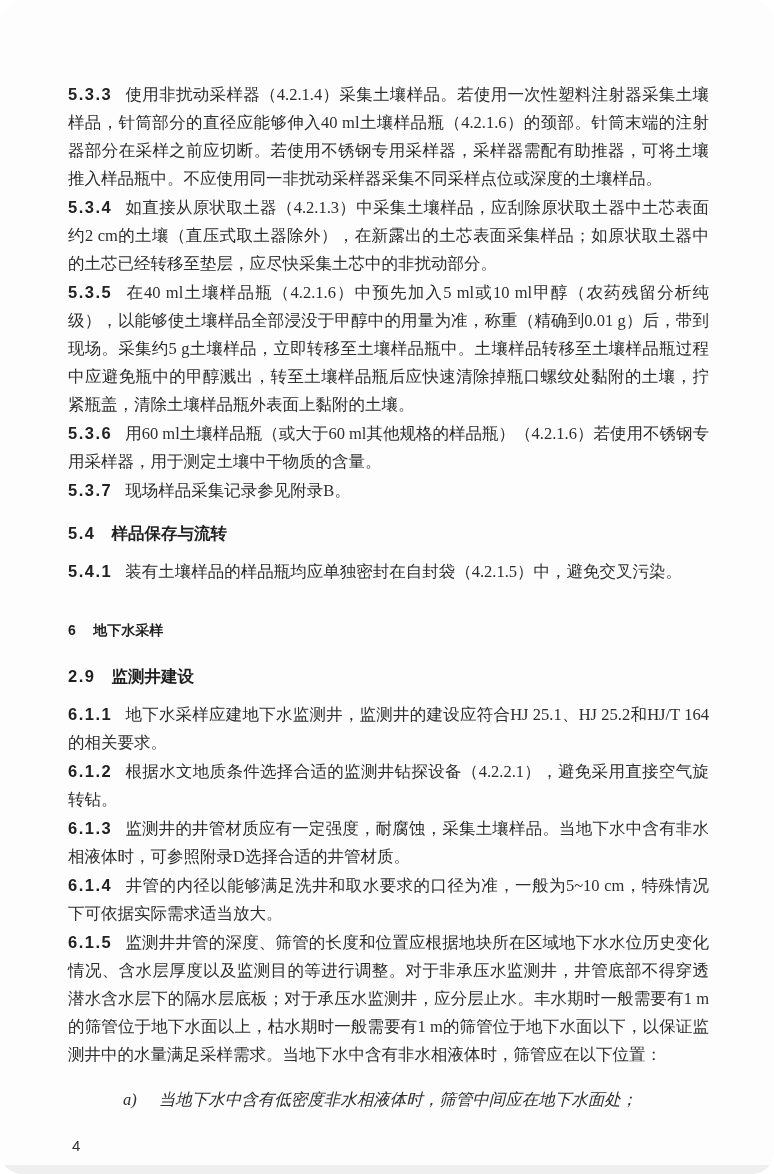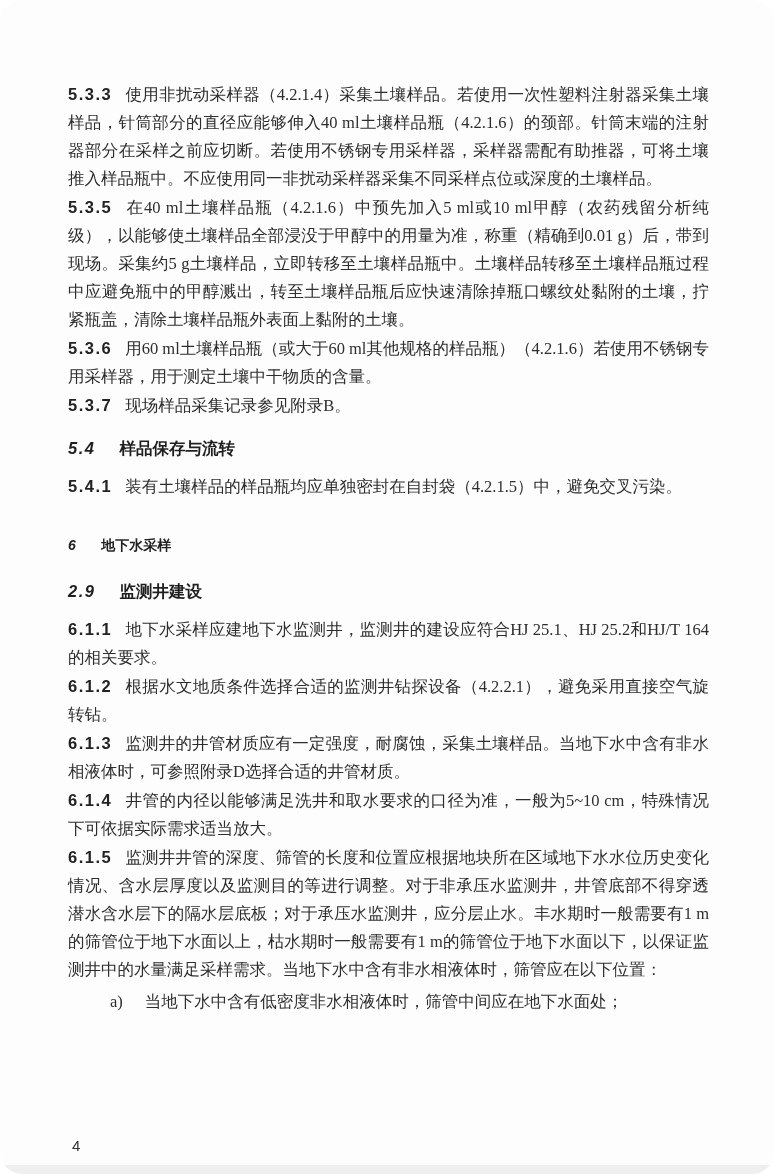--- a/index.html
+++ b/index.html
@@ -44,24 +44,25 @@
     margin: 30px 0 18px 0;
   }
   .sec-heading {
     font-family: "Liberation Sans", "DejaVu Sans", sans-serif;
     font-weight: 700;
     font-size: 16.5px;
     color: #1f1f1f;
   }
   .sec-heading.before-clauses { margin: 14px 0 10px 0; }
   .sec-heading.sub { margin: 0 0 10px 0; }
-  .heading-num { margin-right: 24px; letter-spacing: 1.5px; font-style: italic; }
+  .heading-num { margin-right: 16px; letter-spacing: 1.5px; }
   p.list-item {
-    margin: 4px;
+    margin: 17px;
     padding-left: 38px;
+    font-style: italic;
   }
   .list-marker {
     margin-right: 22px;
   }
   .footer {
     position: absolute;
     left: 72px;
     bottom: 20px;
     font-size: 15px;
     font-family: "Liberation Sans", "DejaVu Sans", sans-serif;
@@ -77,20 +78,21 @@
   }
 </style>
 </head>
 <body>
 
 <div class="page">
   <main class="content">
 
     <p class="clause"><span class="num">5.3.3</span><span>使用非扰动采样器（4.2.1.4）采集土壤样品。若使用一次性塑料注射器采集土壤样品，针筒部分的直径应能够伸入40 ml土壤样品瓶（4.2.1.6）的颈部。针筒末端的注射器部分在采样之前应切断。若使用不锈钢专用采样器，采样器需配有助推器，可将土壤推入样品瓶中。不应使用同一非扰动采样器采集不同采样点位或深度的土壤样品。</span></p>
 
+    <p class="clause"><span class="num">5.3.4</span><span>如直接从原状取土器（4.2.1.3）中采集土壤样品，应刮除原状取土器中土芯表面约2 cm的土壤（直压式取土器除外），在新露出的土芯表面采集样品；如原状取土器中的土芯已经转移至垫层，应尽快采集土芯中的非扰动部分。</span></p>
 
     <p class="clause"><span class="num">5.3.5</span><span>在40 ml土壤样品瓶（4.2.1.6）中预先加入5 ml或10 ml甲醇（农药残留分析纯级），以能够使土壤样品全部浸没于甲醇中的用量为准，称重（精确到0.01 g）后，带到现场。采集约5 g土壤样品，立即转移至土壤样品瓶中。土壤样品转移至土壤样品瓶过程中应避免瓶中的甲醇溅出，转至土壤样品瓶后应快速清除掉瓶口螺纹处黏附的土壤，拧紧瓶盖，清除土壤样品瓶外表面上黏附的土壤。</span></p>
 
     <p class="clause"><span class="num">5.3.6</span><span>用60 ml土壤样品瓶（或大于60 ml其他规格的样品瓶）（4.2.1.6）若使用不锈钢专用采样器，用于测定土壤中干物质的含量。</span></p>
 
     <p class="clause"><span class="num">5.3.7</span><span>现场样品采集记录参见附录B。</span></p>
 
     <div class="sec-heading before-clauses"><span class="heading-num">5.4</span><span>样品保存与流转</span></div>
 
     <p class="clause"><span class="num">5.4.1</span><span>装有土壤样品的样品瓶均应单独密封在自封袋（4.2.1.5）中，避免交叉污染。</span></p>

